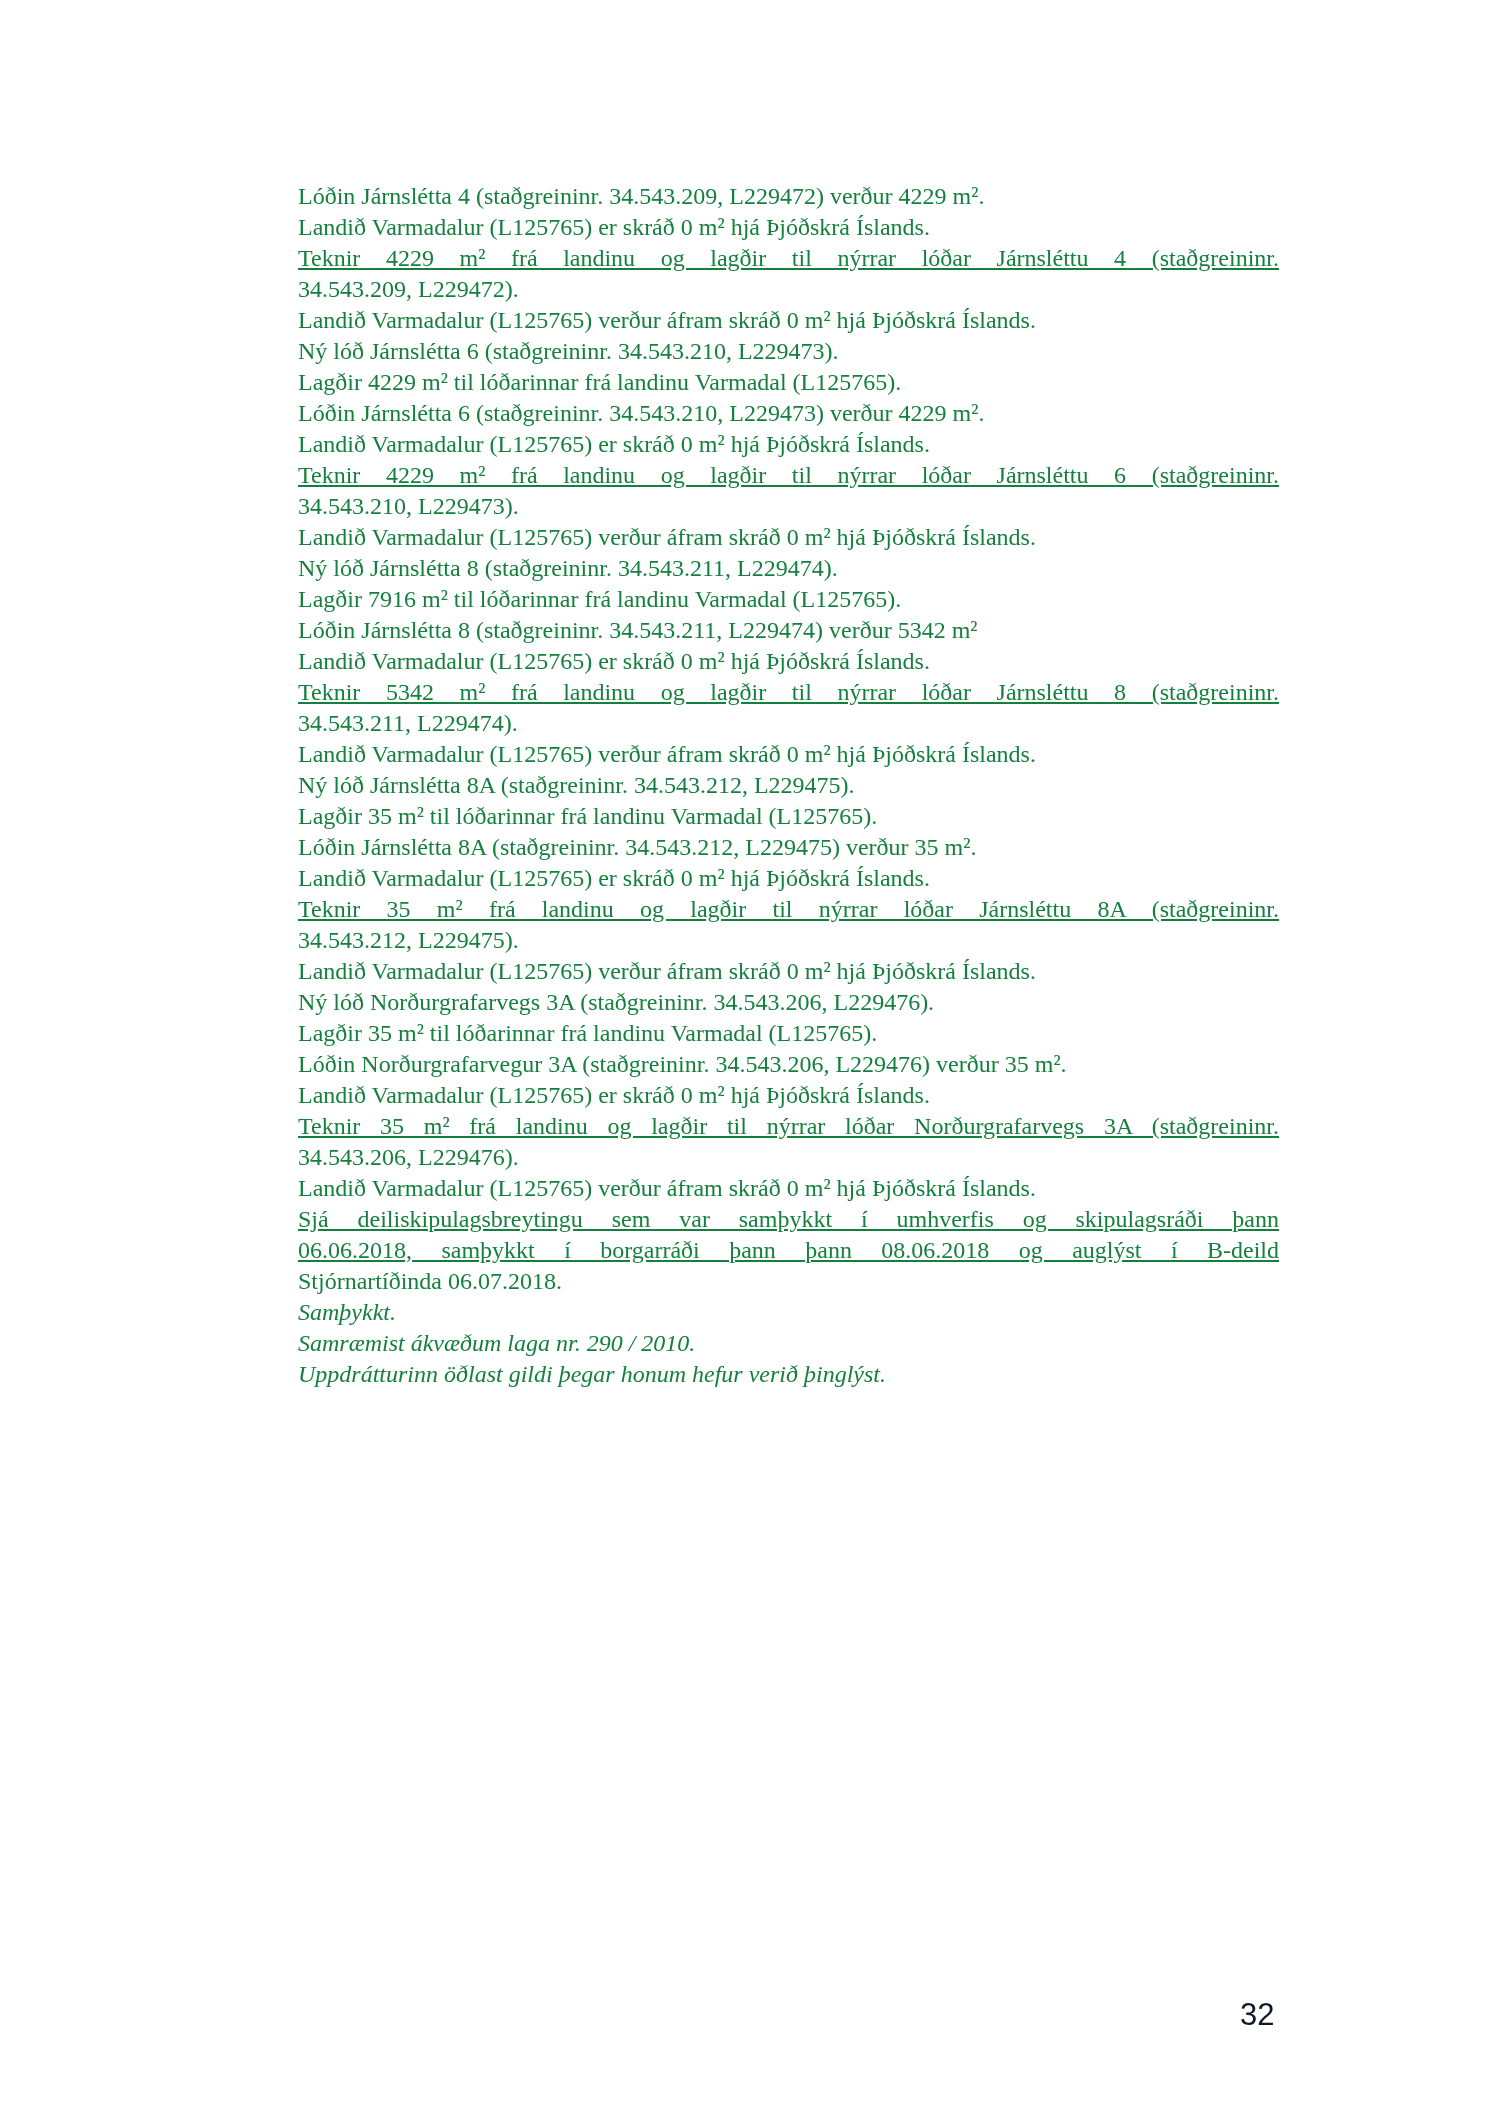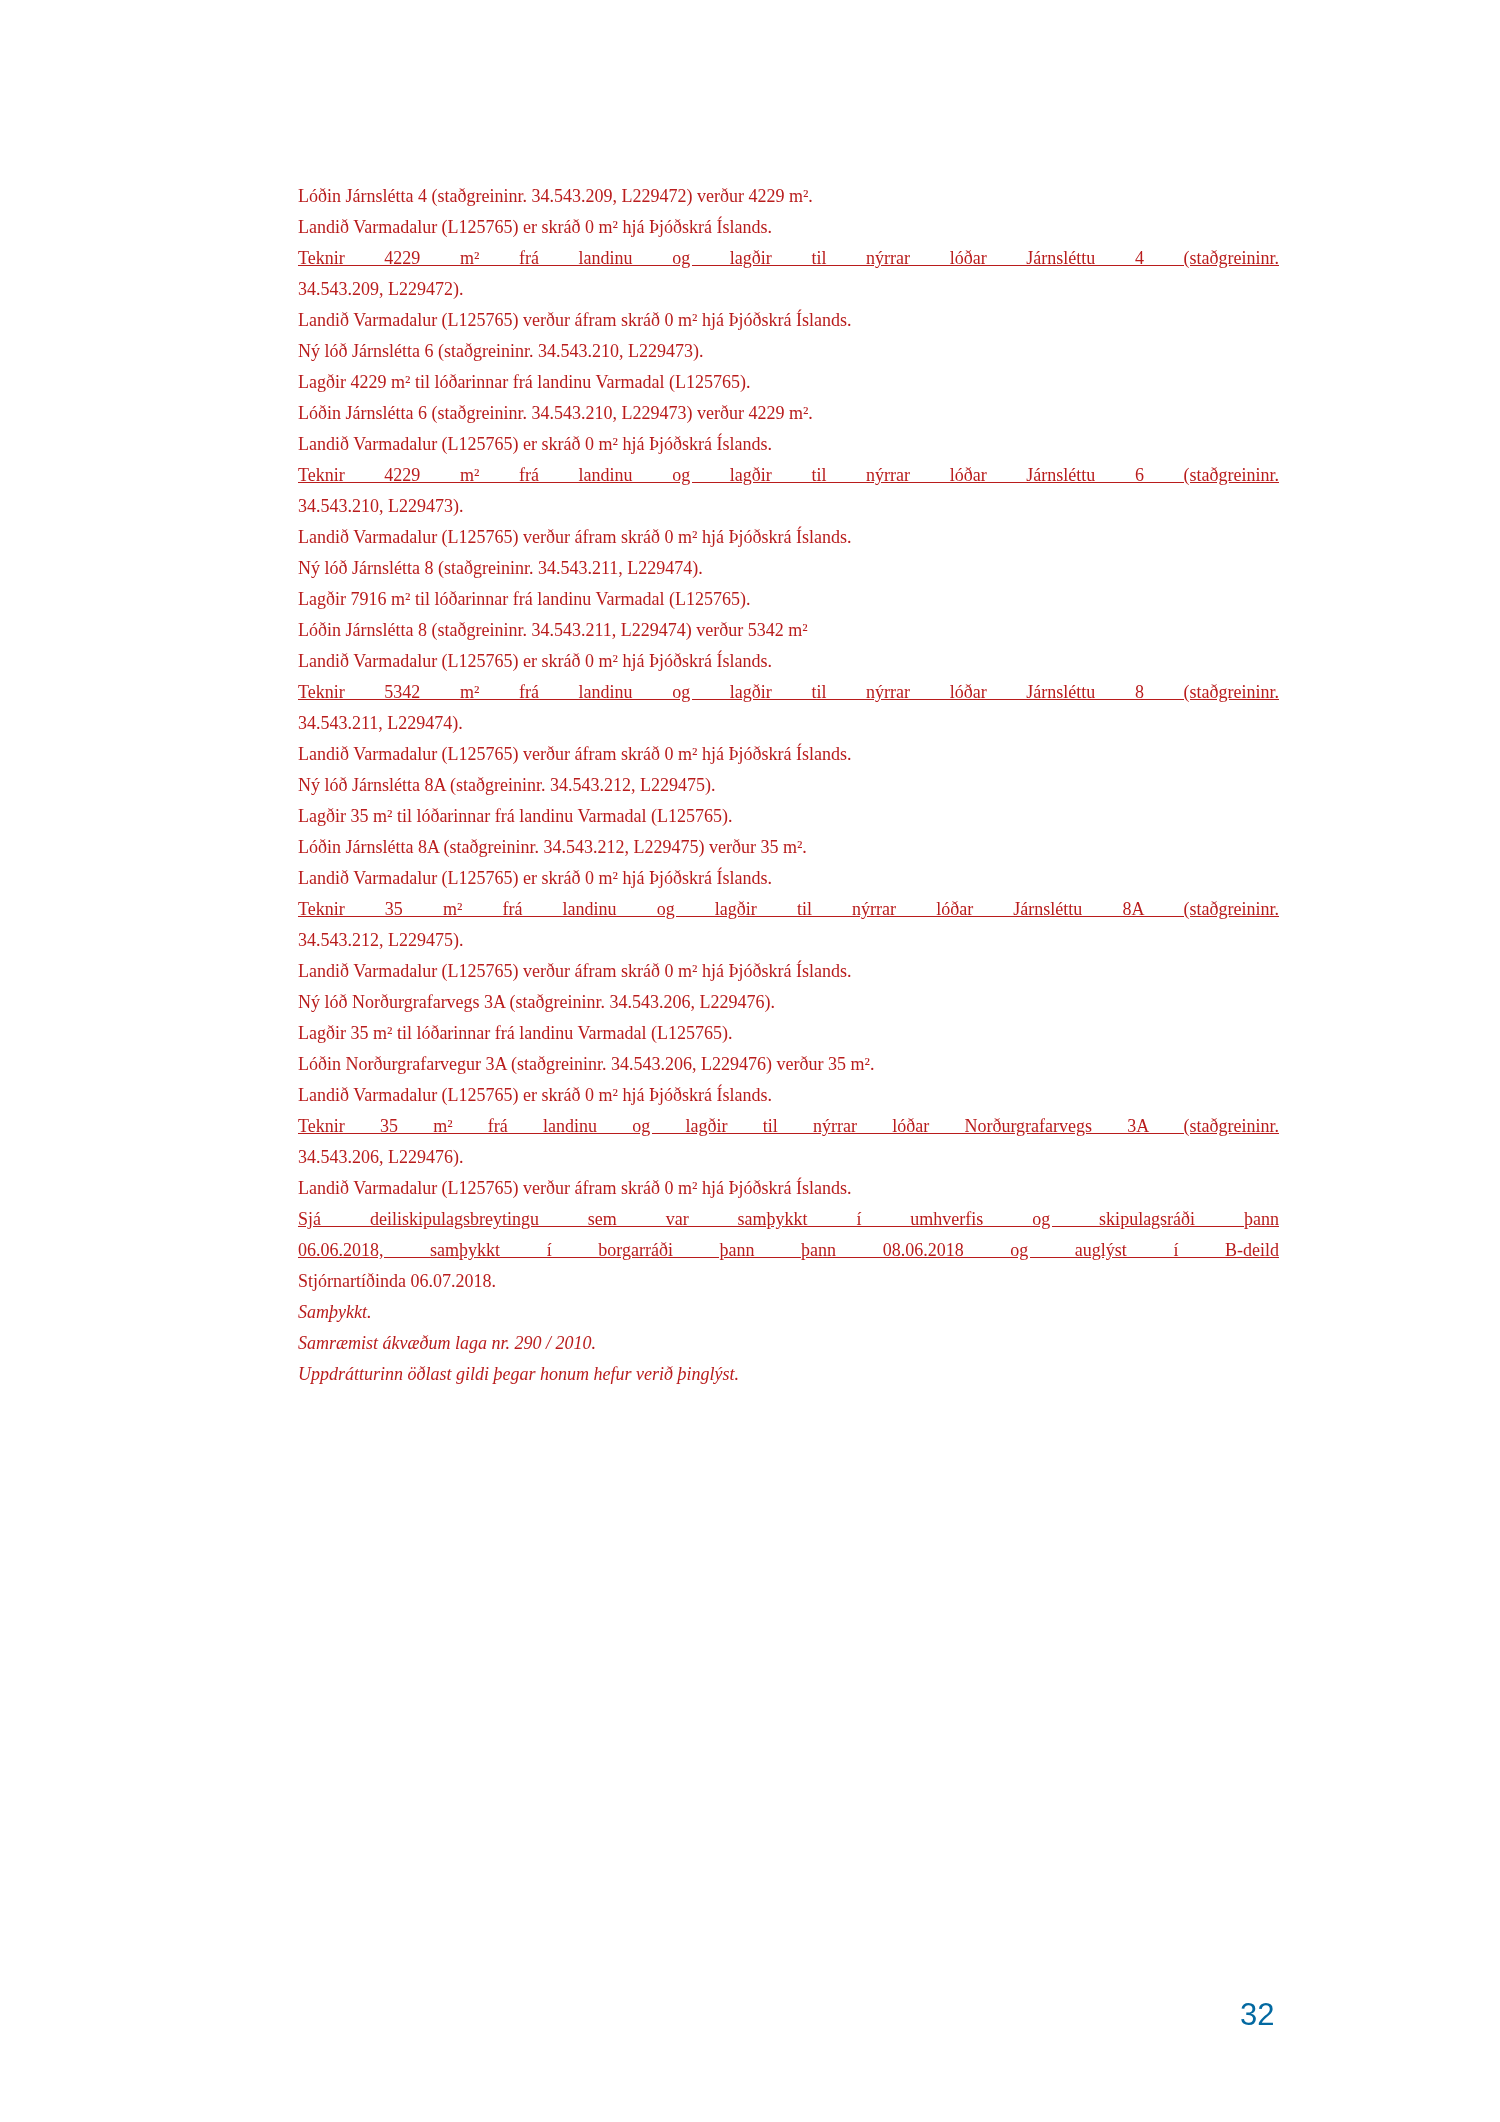--- a/index.html
+++ b/index.html
@@ -13,23 +13,23 @@
     height: 2122px;
     background: #ffffff;
     overflow: hidden;
     font-family: "Liberation Serif", serif;
   }
   .text-block {
     position: absolute;
     left: 298px;
     top: 181px;
     width: 981px;
-    font-size: 18px;
+    font-size: 24px;
     line-height: 31px;
-    color: #b91c1c;
+    color: #15803d;
     letter-spacing: 0px;
   }
   .line {
     min-height: 31px;
     text-align: left;
     white-space: normal;
   }
   .line.justify {
     text-align: justify;
     text-align-last: justify;
@@ -38,21 +38,21 @@
   }
   .line.italic {
     font-style: italic;
   }
   .page-number {
     position: absolute;
     left: 1240px;
     top: 1997px;
     font-family: "Liberation Sans", sans-serif;
     font-size: 31px;
-    color: #0369a1;
+    color: #0f172a;
   }
 </style>
 </head>
 <body>
 
 <div class="page">
   <div class="text-block" id="text-block">
       <div class="line">Lóðin Járnslétta 4 (staðgreininr. 34.543.209, L229472) verður 4229 m².</div>
       <div class="line">Landið Varmadalur (L125765) er skráð 0 m² hjá Þjóðskrá Íslands.</div>
       <div class="line justify">Teknir 4229 m² frá landinu og lagðir til nýrrar lóðar Járnsléttu 4 (staðgreininr.</div>

